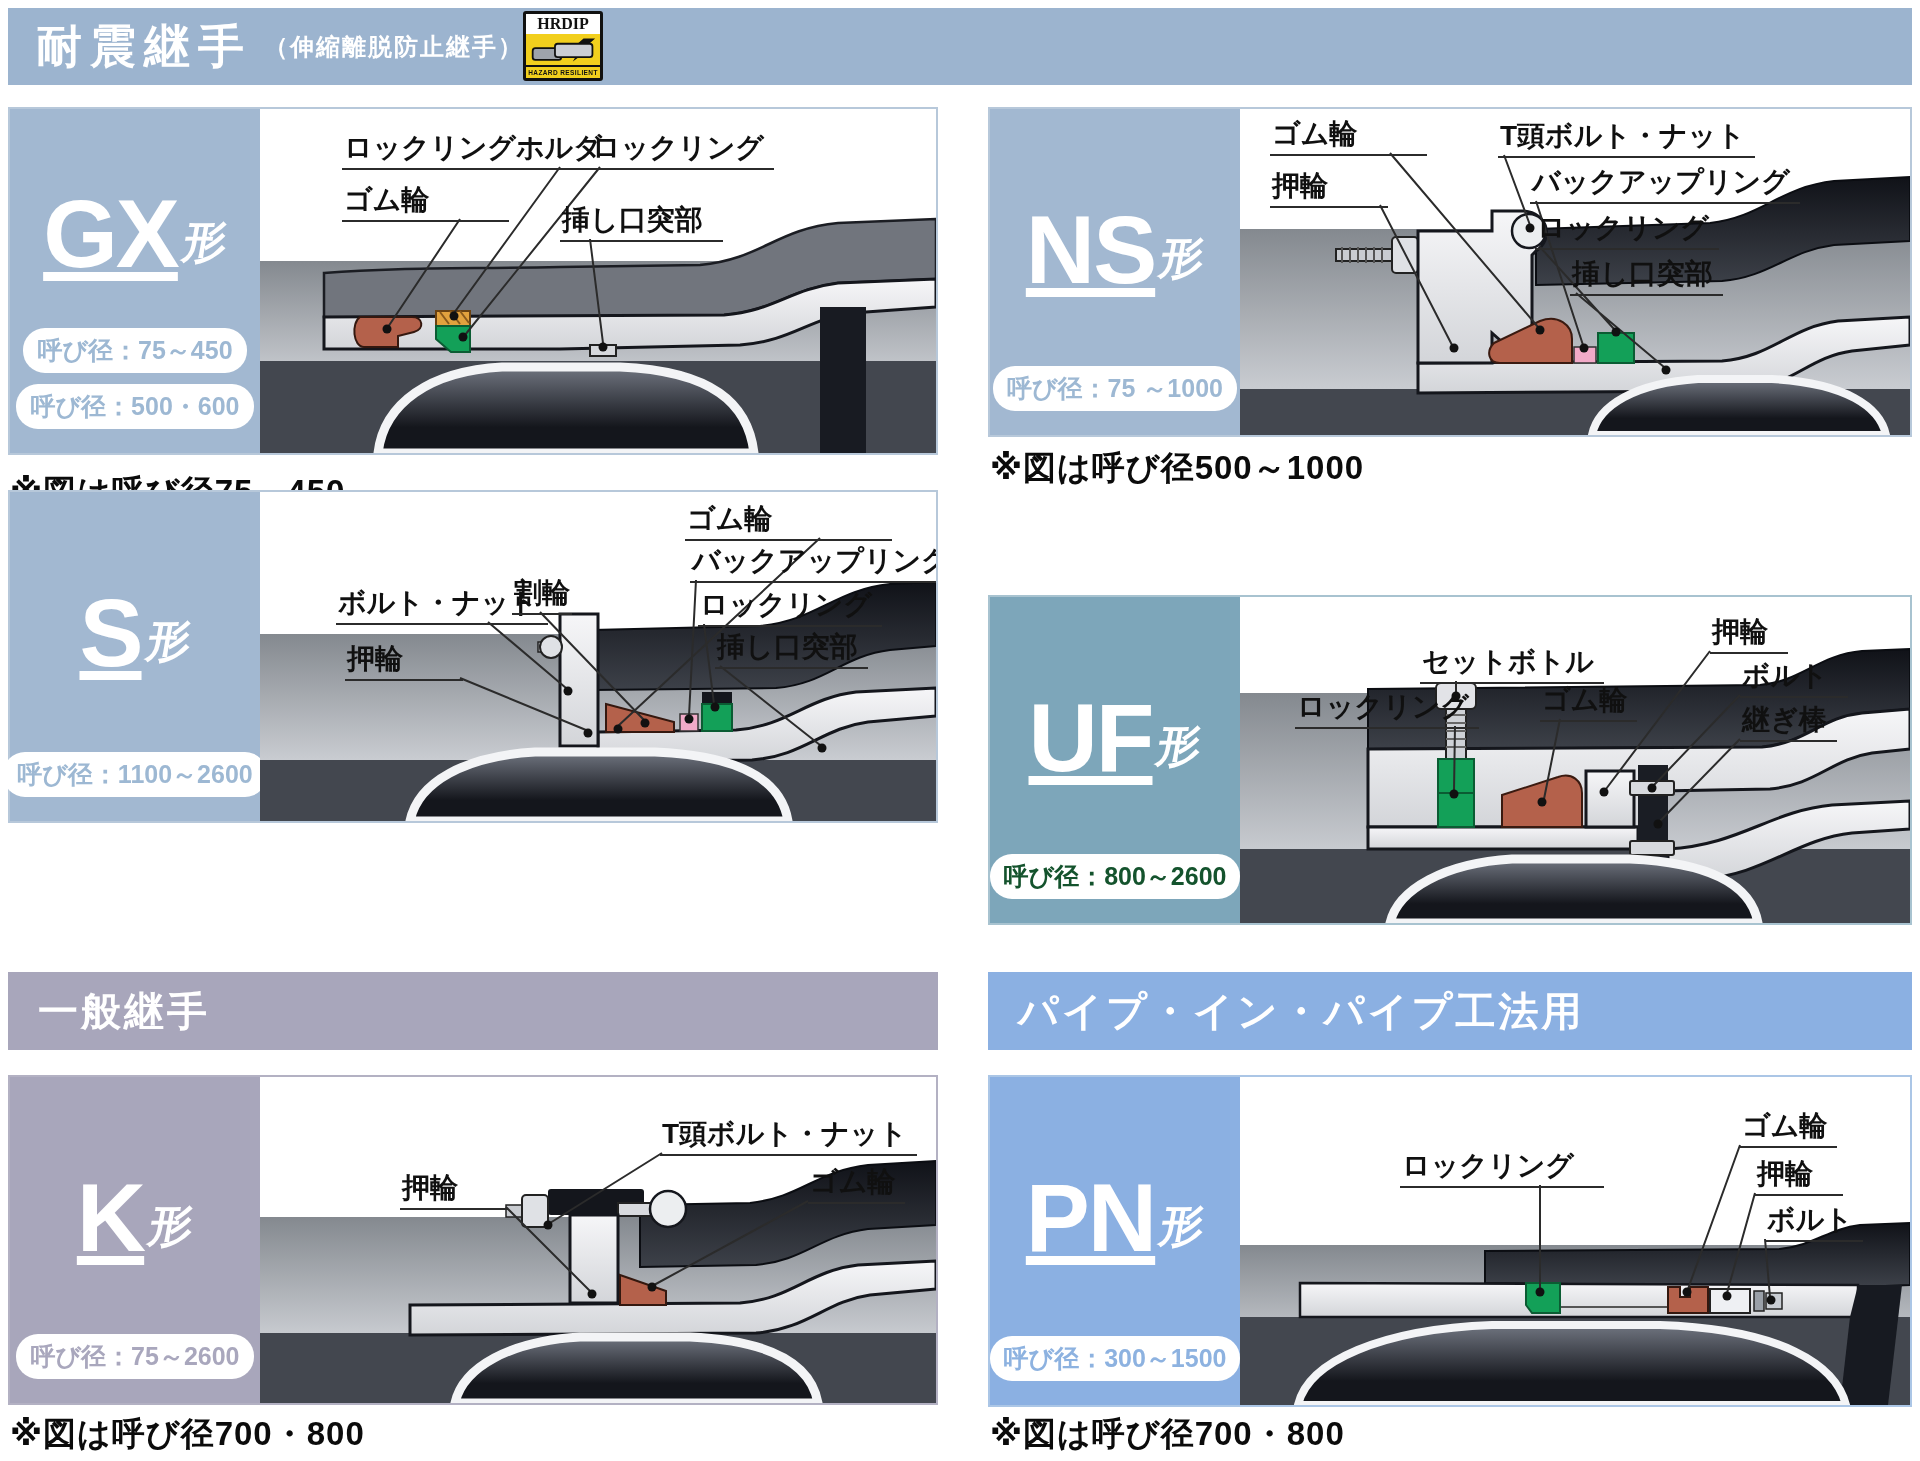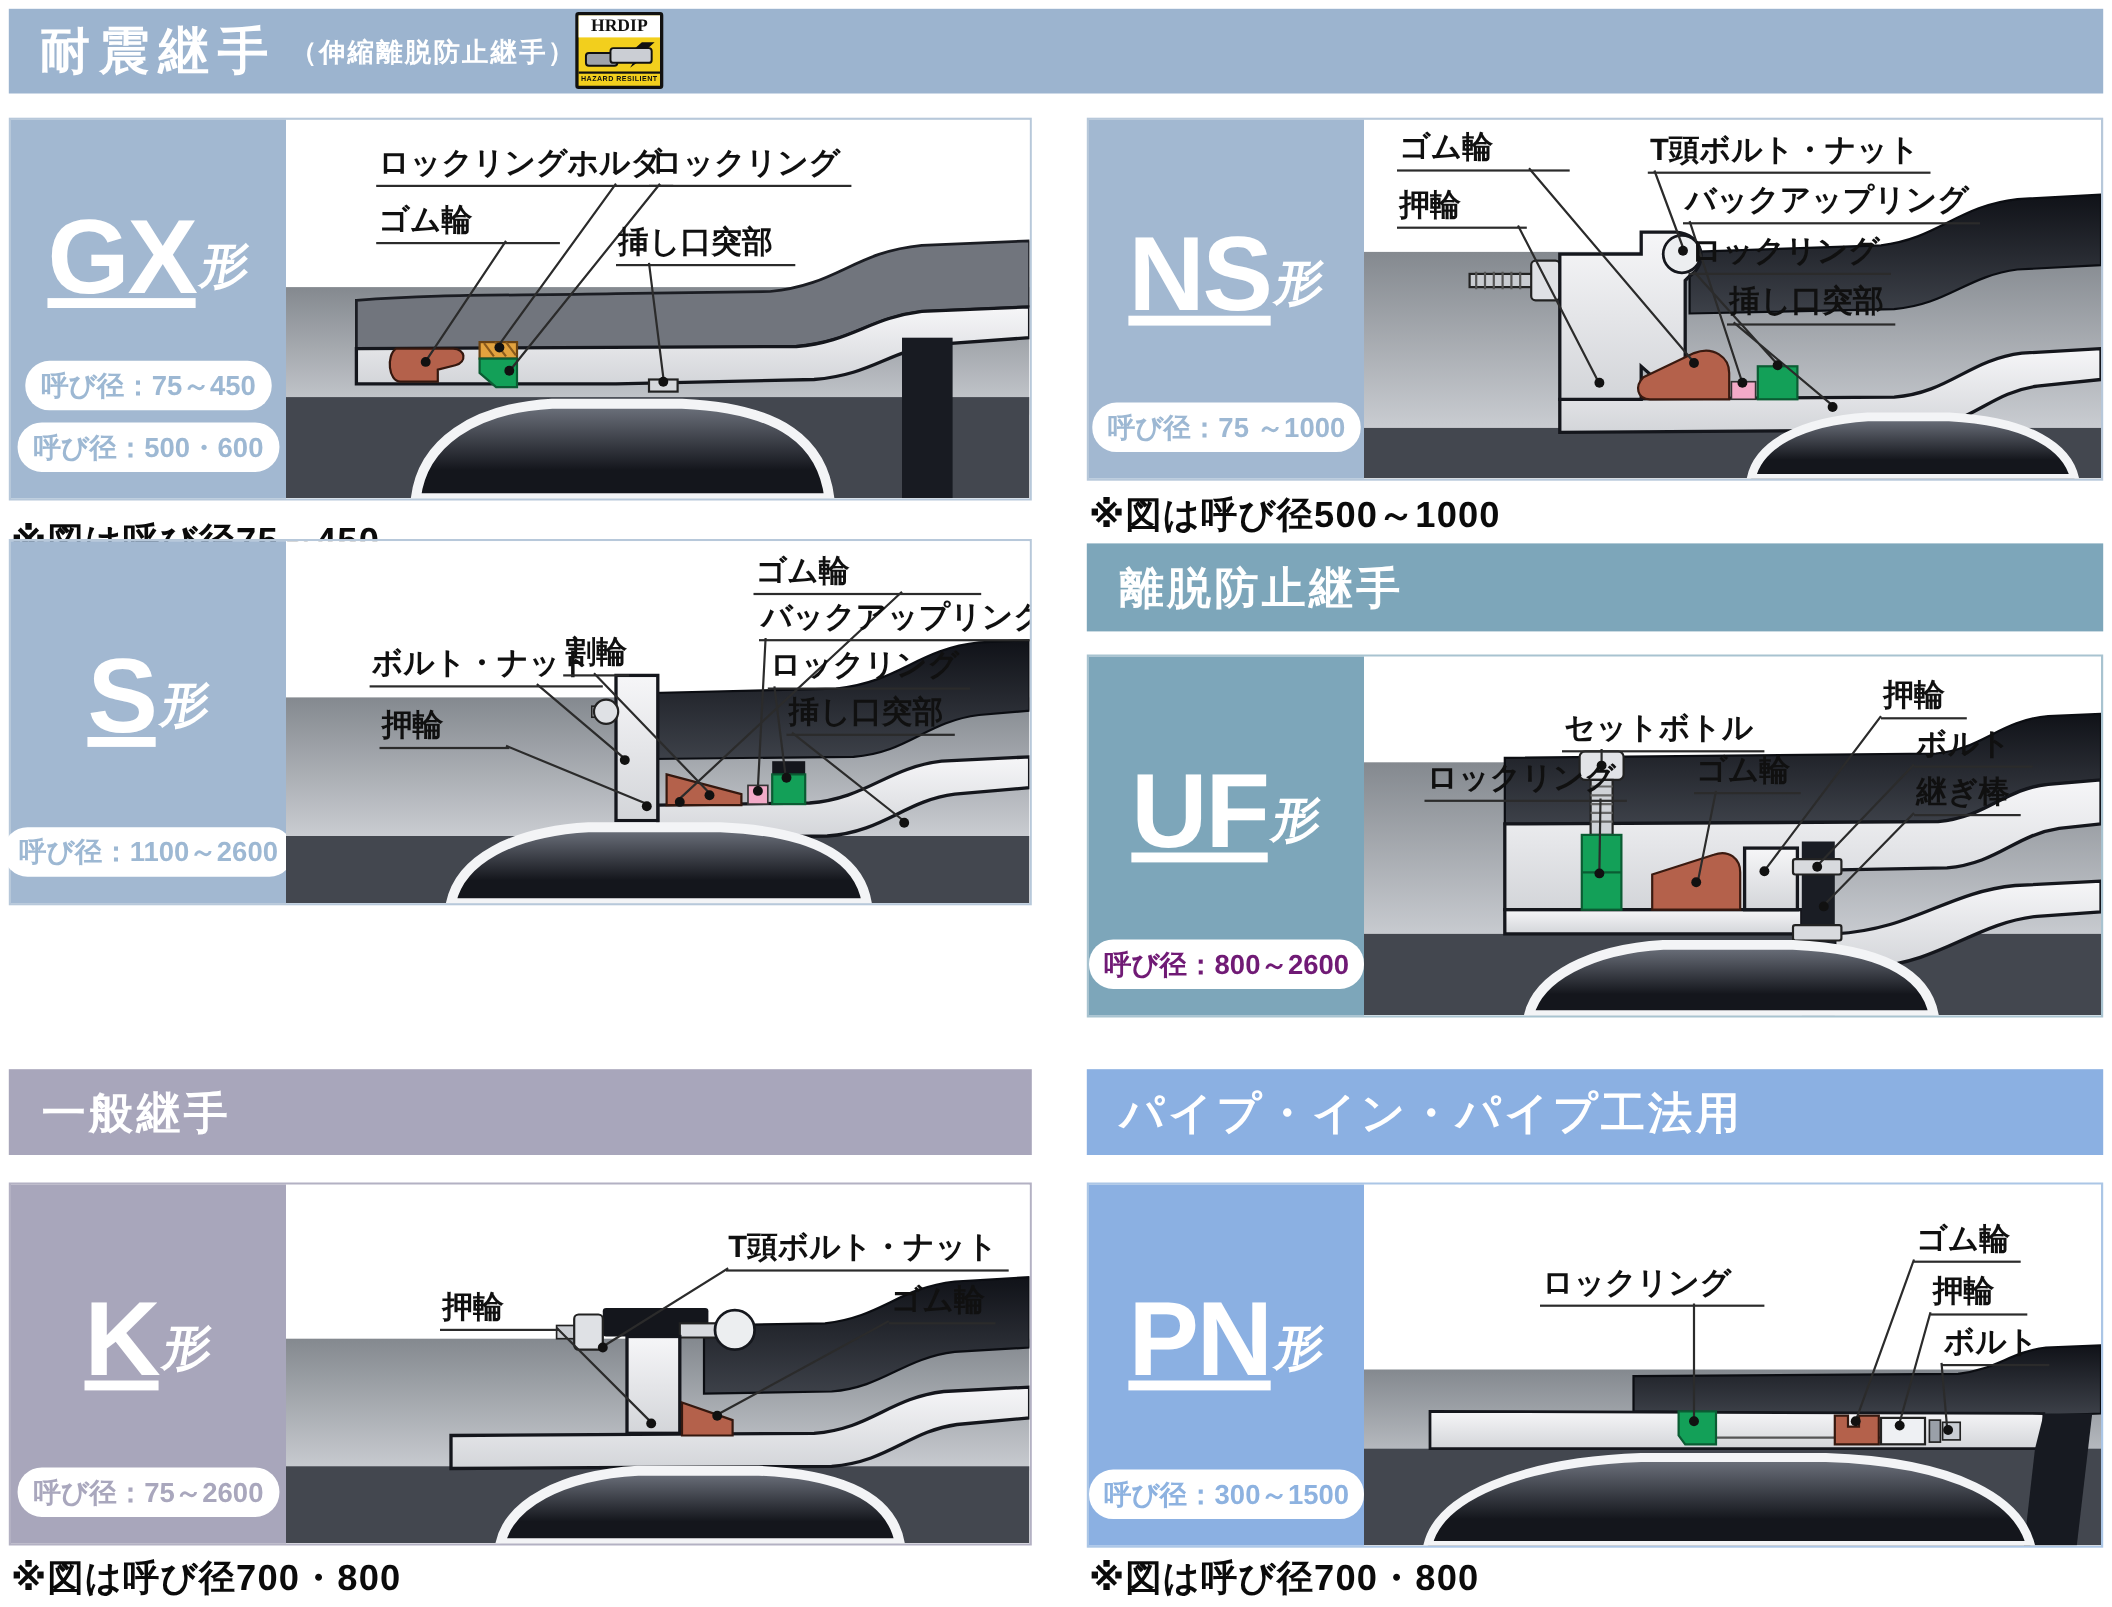--- a/index.html
+++ b/index.html
@@ -36,21 +36,21 @@
   .corn  .sidebar{background:#8bb0e2;}
   .typebox{position:absolute;left:0;right:0;top:86px;text-align:center;color:#fff;white-space:nowrap;}
   .gx .typebox{top:70px;}
   .tletters{font-size:96px;font-weight:bold;letter-spacing:-2px;text-decoration:underline;}
   .tsuffix{font-size:44px;font-weight:bold;display:inline-block;transform:skewX(-10deg);
            margin-left:5px;position:relative;top:-10px;}
   .badges{position:absolute;left:0;right:0;bottom:24px;display:flex;flex-direction:column;
           gap:11px;align-items:center;}
   .badge{background:#fff;border-radius:22px;padding:6px 14px;font-size:25px;font-weight:bold;white-space:nowrap;}
   .blue  .badge{color:#9db8d3;}
-  .teal  .badge{color:#701a75;}
+  .teal  .badge{color:#14532d;}
   .purple .badge{color:#a9a7bd;}
   .corn  .badge{color:#8db2e0;}
   .diagram{flex:1;position:relative;background:#fff;overflow:hidden;}
   .dsvg{position:absolute;left:0;top:0;width:100%;height:100%;}
   .lbl{position:absolute;font-size:28px;font-weight:600;color:#101010;line-height:1.1;
        border-bottom:2.5px solid #2b2b2b;padding:0 2px 4px 2px;white-space:nowrap;}
   .note{position:absolute;font-size:33px;font-weight:600;color:#0b0b0b;letter-spacing:1px;white-space:nowrap;}
   .ldr{stroke:#2b2b2b;stroke-width:2;fill:none;}
   .dot{fill:#111;}
 </style>
@@ -168,23 +168,20 @@
       <div class="lbl" style="left:30px;top:10px;padding-right:70px;">ゴム輪</div>
       <div class="lbl" style="left:30px;top:62px;padding-right:60px;">押輪</div>
       <div class="lbl" style="left:258px;top:12px;padding-right:10px;">T頭ボルト・ナット</div>
       <div class="lbl" style="left:290px;top:58px;padding-right:10px;">バックアップリング</div>
       <div class="lbl" style="left:295px;top:104px;padding-right:10px;">ロックリング</div>
       <div class="lbl" style="left:330px;top:150px;padding-right:10px;">挿し口突部</div>
     </div>
   </div>
   <div class="abs note" style="left:990px;top:446px;">※図は呼び径500～1000</div>
 
-  <div class="abs bar bar-ridatsu" style="left:988px;top:494px;width:924px;height:80px;">
-    <span>離脱防止継手</span>
-  </div>
 
   <div class="abs panel blue" style="left:8px;top:490px;width:930px;height:333px;">
     <div class="sidebar">
       <div class="typebox">
         <span class="tletters">S</span><span class="tsuffix">形</span>
       </div>
       <div class="badges">
         <div class="badge">呼び径：1100～2600</div>
       </div>
     </div>

